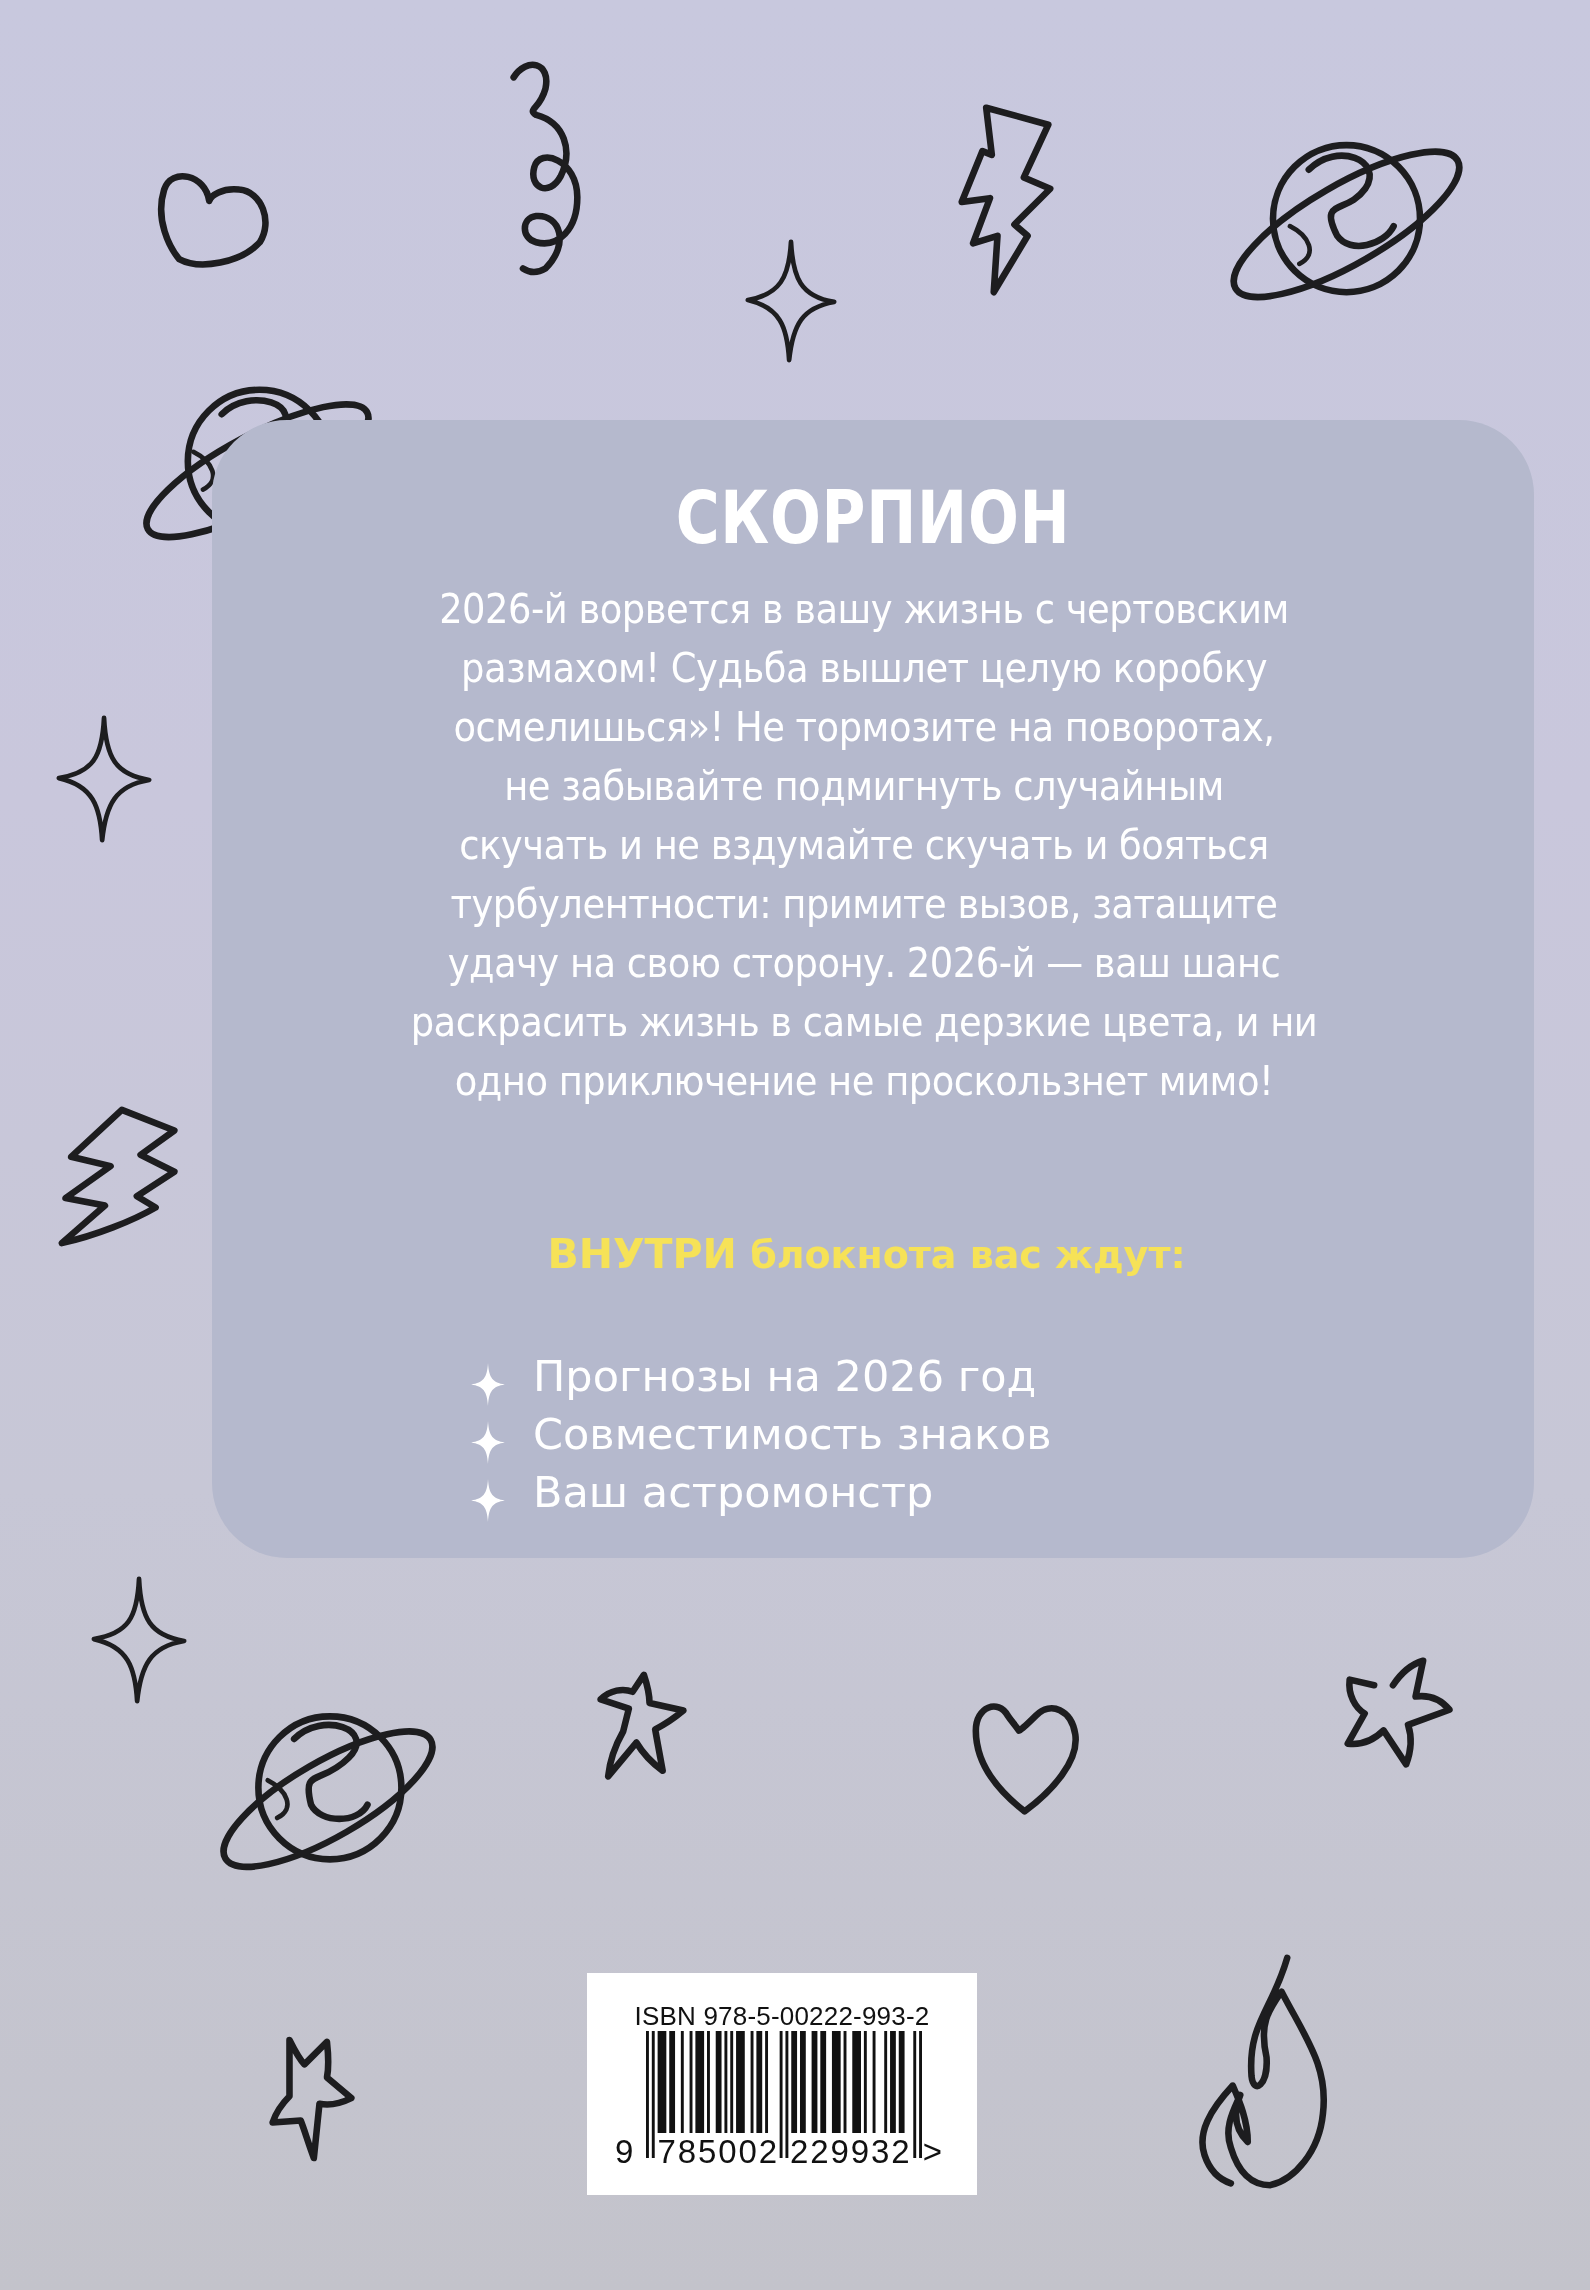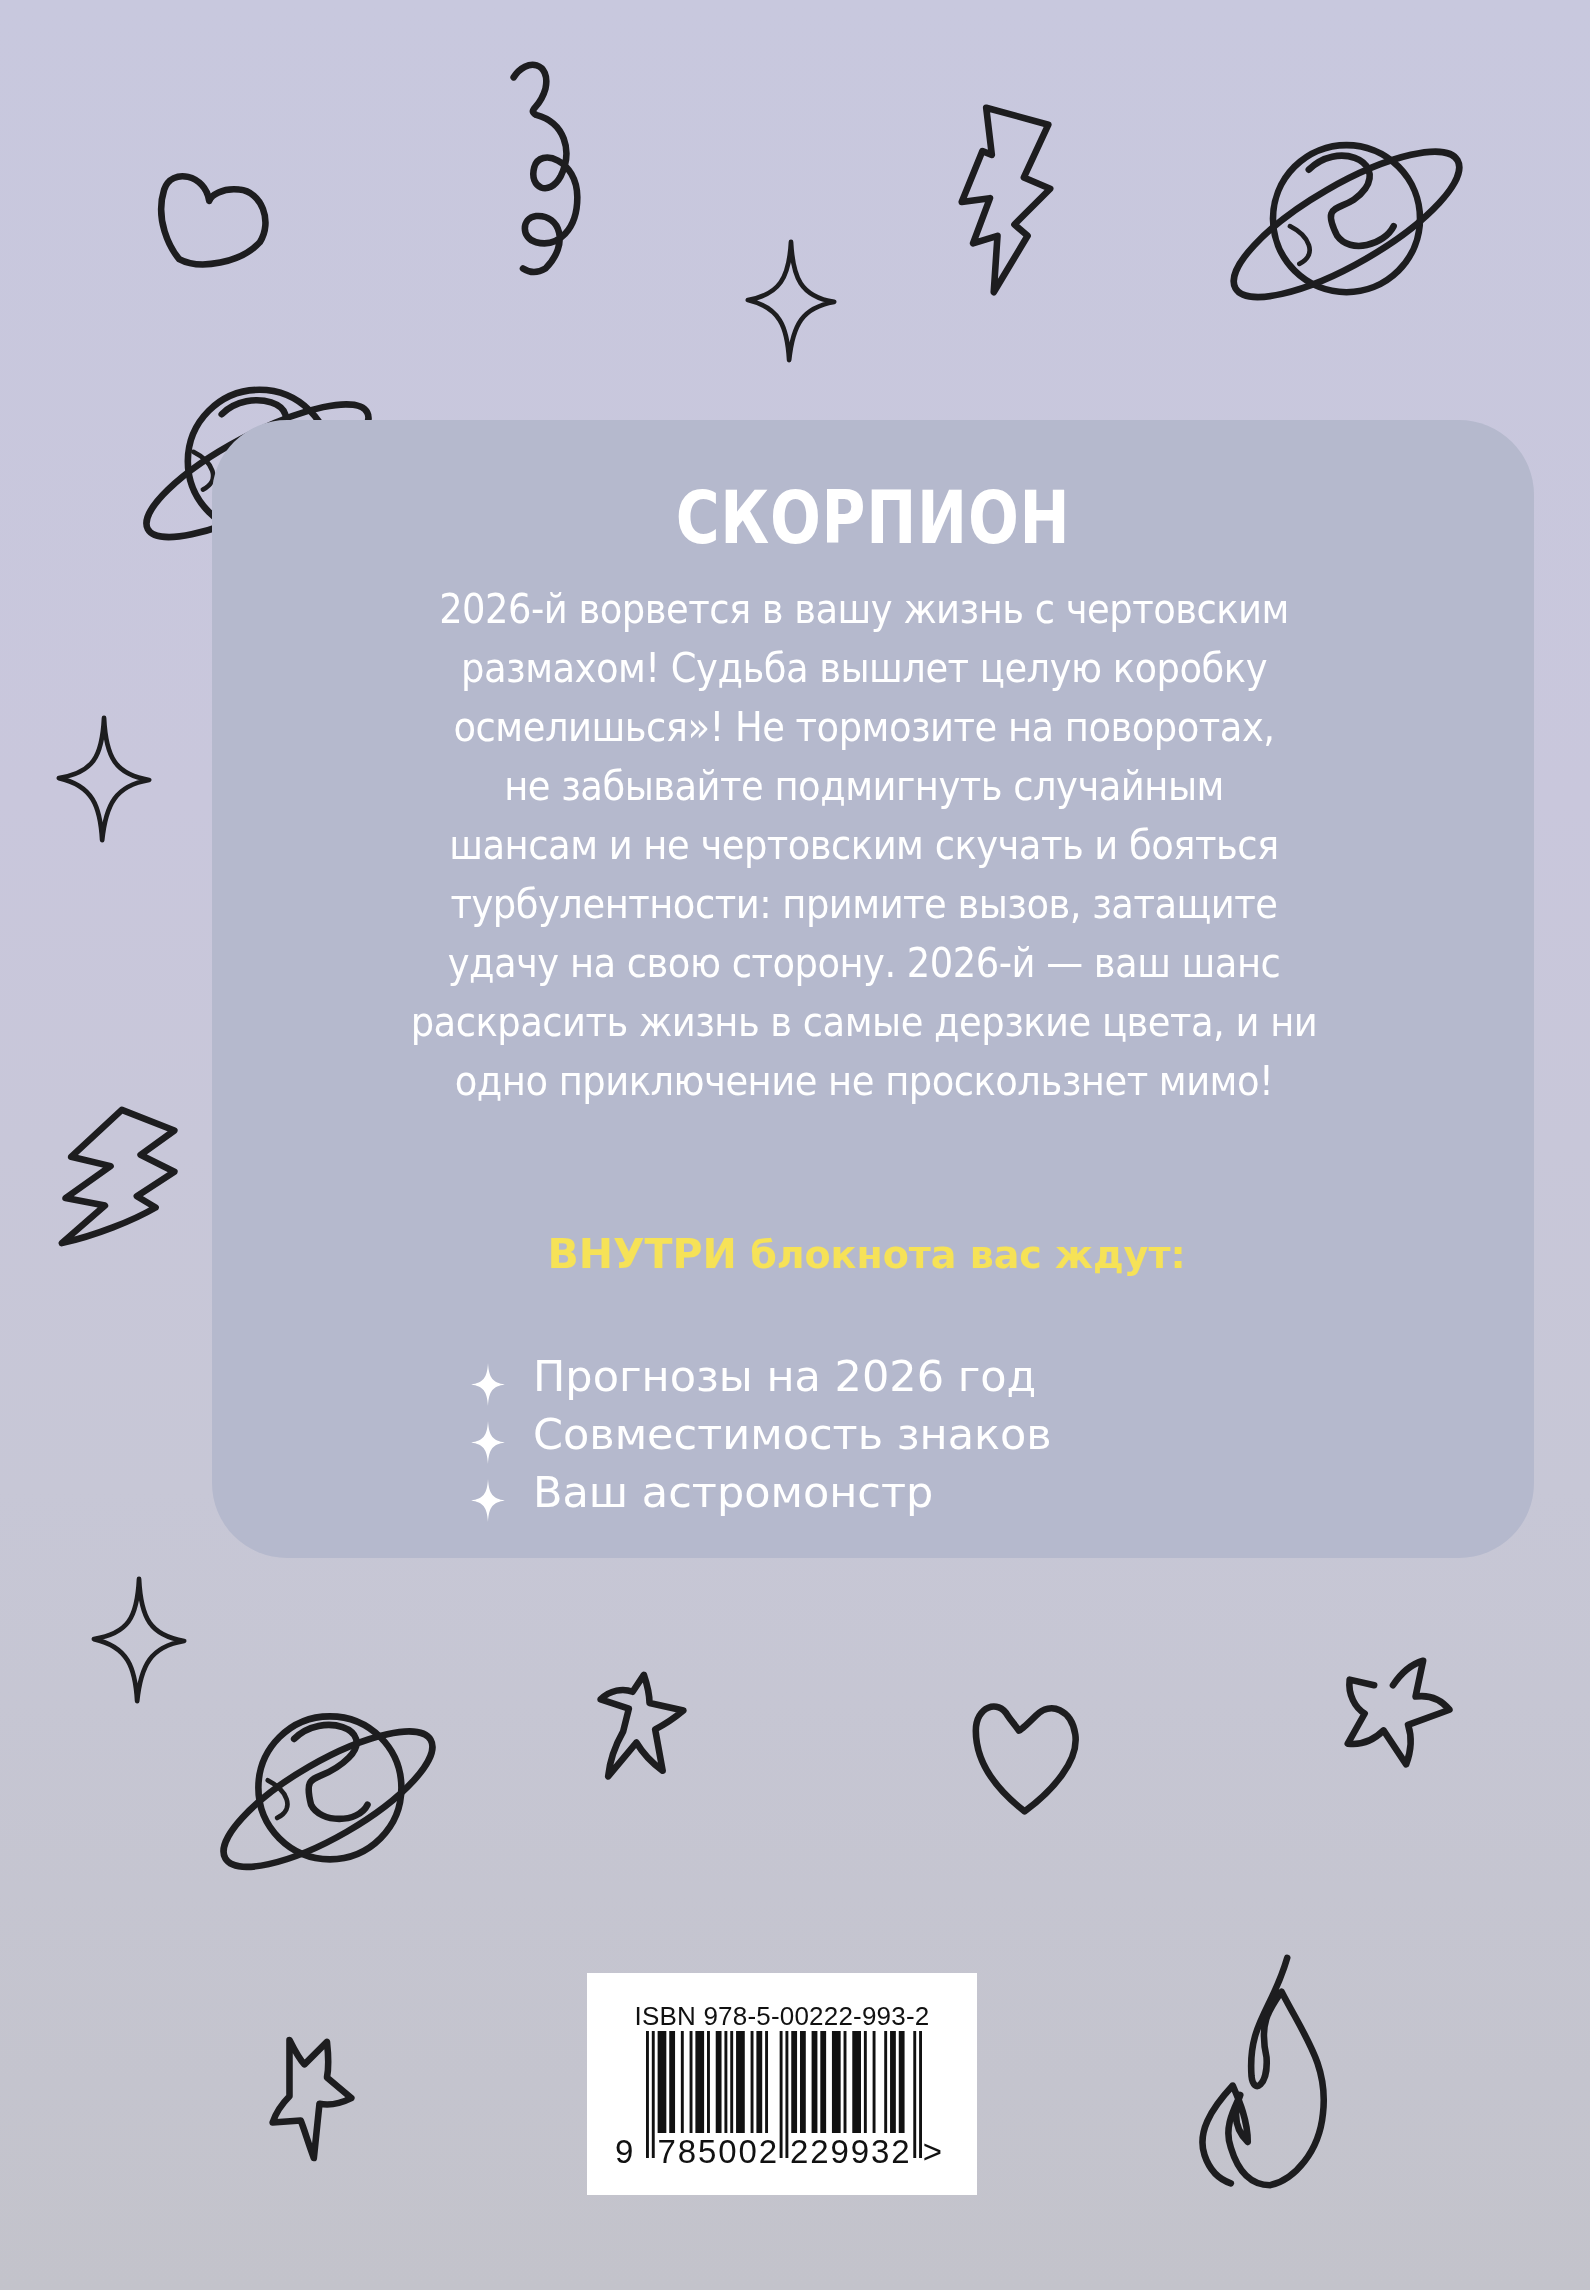--- a/index.html
+++ b/index.html
@@ -145,21 +145,21 @@
 </div>
 
 <div class="panel">
   <div class="title">СКОРПИОН</div>
 
   <div class="body-text">
     <span class="line">2026-й ворвется в вашу жизнь с чертовским</span>
     <span class="line">размахом! Судьба вышлет целую коробку</span>
     <span class="line">осмелишься»! Не тормозите на поворотах,</span>
     <span class="line">не забывайте подмигнуть случайным</span>
-    <span class="line">шансам и не чертовским скучать и бояться</span>
+    <span class="line">скучать и не вздумайте скучать и бояться</span>
     <span class="line">турбулентности: примите вызов, затащите</span>
     <span class="line">удачу на свою сторону. 2026-й — ваш шанс</span>
     <span class="line">раскрасить жизнь в самые дерзкие цвета, и ни</span>
     <span class="line">одно приключение не проскользнет мимо!</span>
   </div>
 
   <div class="inside">
     <span style="font-size:41px;">ВНУТРИ</span><span> блокнота вас ждут:</span>
   </div>
 

